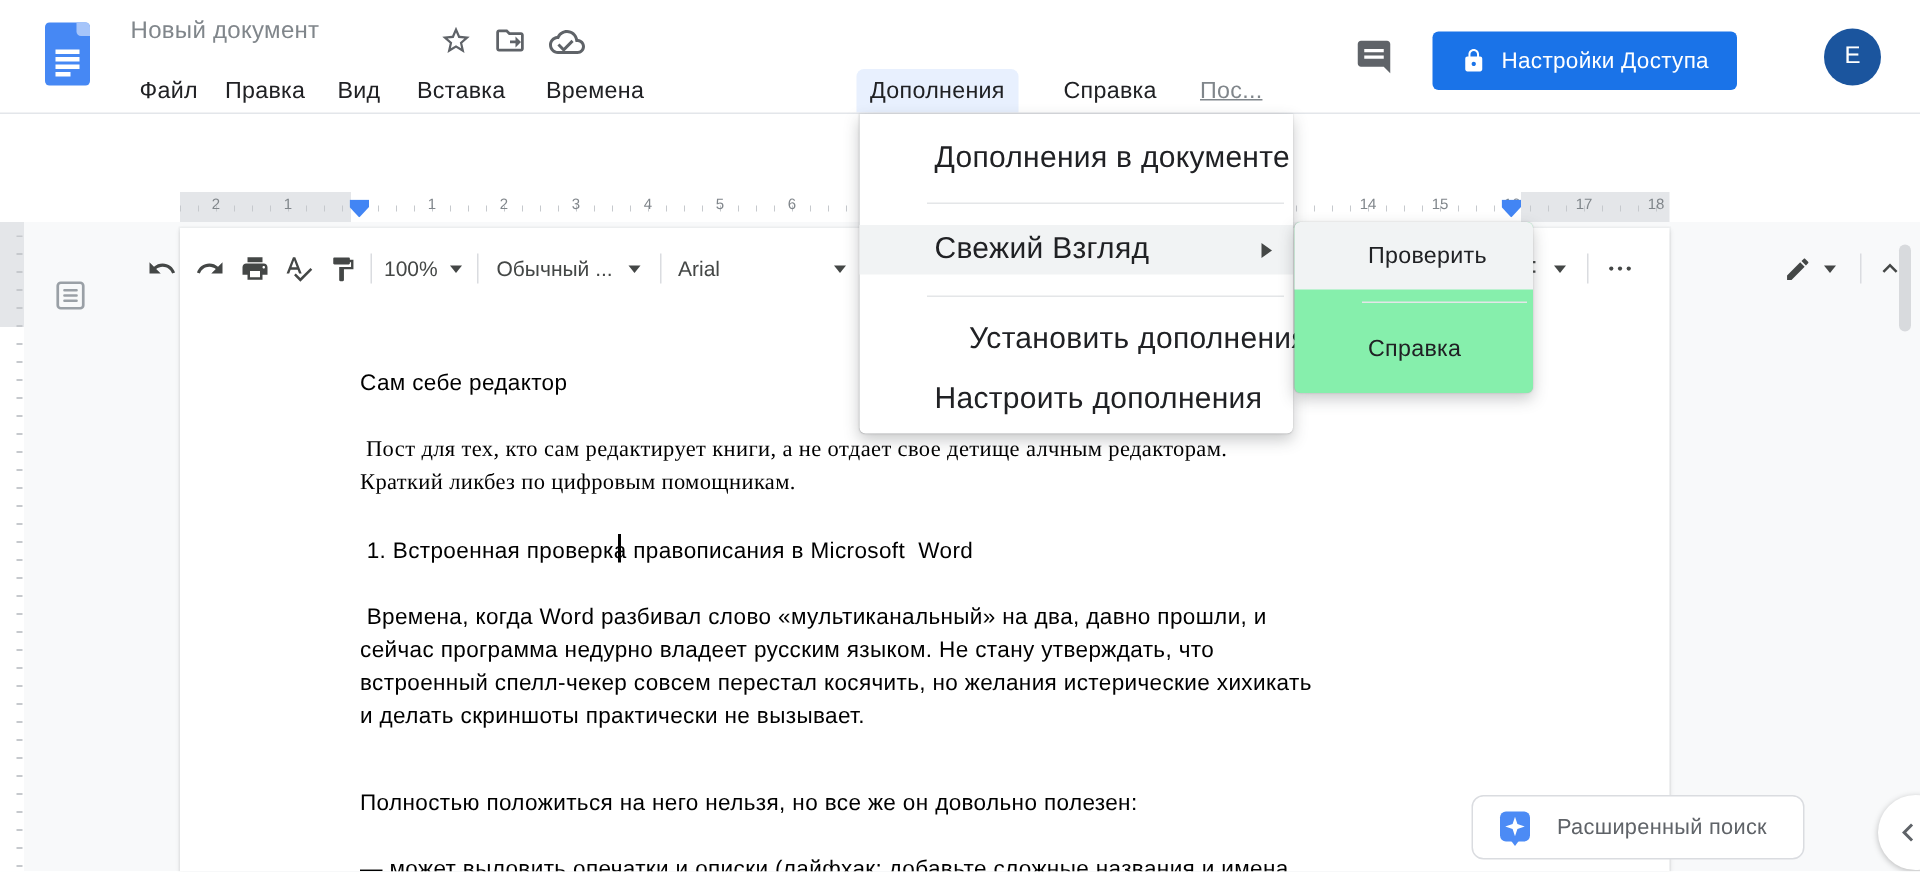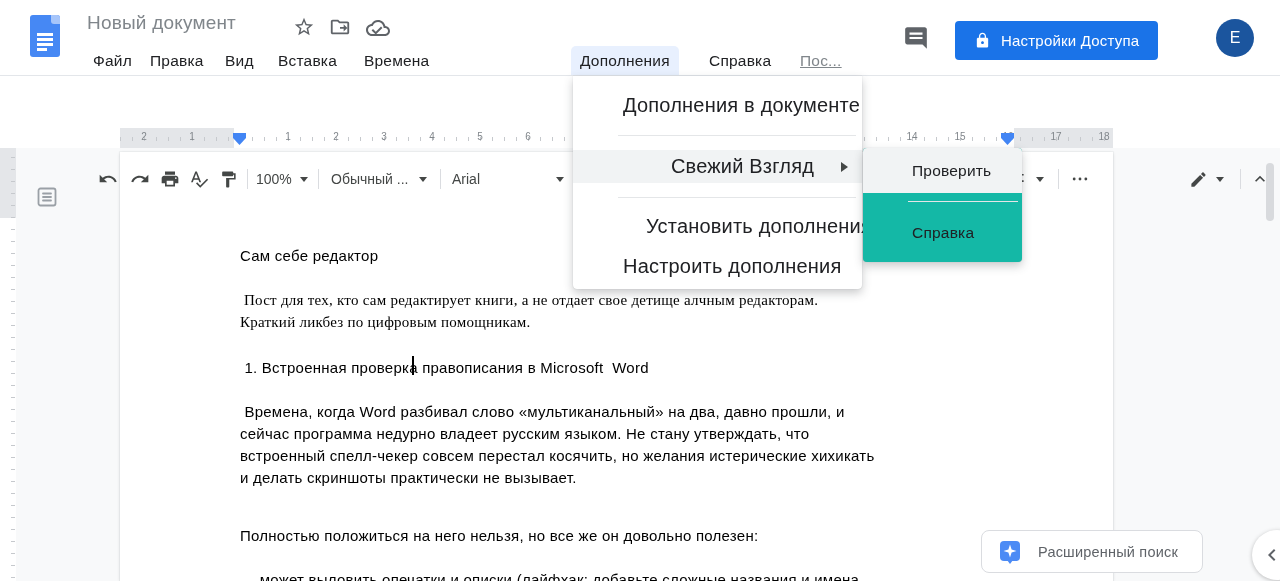--- a/index.html
+++ b/index.html
@@ -7,21 +7,21 @@
   .app{position:relative;width:1280px;height:581px;overflow:hidden;
        font-family:"Liberation Sans",sans-serif;color:#202124;background:#fff;}
   .abs{position:absolute;}
 
   
   .header{position:absolute;left:0;top:0;width:1280px;height:76px;background:#fff;z-index:20;}
   .header-border{position:absolute;left:0;top:75px;width:1280px;height:1px;background:#e3e6ea;}
   .docs-icon{position:absolute;left:30px;top:15px;width:30px;height:42px;background:#4688f4;border-radius:3px;}
   .docs-icon .fold{position:absolute;right:0;top:0;width:9px;height:9px;background:#a6c5fa;border-radius:0 3px 0 3px;}
   .docs-icon .bar{position:absolute;left:7px;width:16px;height:2.6px;background:#fff;}
-  .doc-title{position:absolute;left:87px;top:12px;font-size:19px;color:#80868b;letter-spacing:.2px;text-align:center;}
+  .doc-title{position:absolute;left:87px;top:12px;font-size:16px;color:#80868b;letter-spacing:.2px;text-align:center;}
   .title-icon{position:absolute;top:16px;width:24px;height:24px;color:#5f6368;}
   .menubar-item{position:absolute;top:46px;height:29px;line-height:29px;padding:0 9px;
     font-size:15.5px;color:#202124;border-radius:4px;letter-spacing:.2px;cursor:default;}
   .menubar-item.active{background:#e8f0fe;border-radius:5px 5px 0 0;}
   .menubar-item.muted{color:#80868b;text-decoration:underline;}
   .share-btn{position:absolute;left:955px;top:21px;height:39px;background:#1a73e8;border-radius:4px;
     display:inline-flex;align-items:center;padding:0 19px;color:#fff;font-size:15px;font-weight:500;letter-spacing:.2px;}
   .share-btn svg{margin-right:10px;}
   .avatar{position:absolute;left:1216px;top:19px;width:38px;height:38px;border-radius:50%;background:#1b559e;
     color:#fff;font-size:16px;display:flex;align-items:center;justify-content:center;}
@@ -61,21 +61,21 @@
 
   
   .dropdown{position:absolute;left:573px;top:76px;width:289px;height:213px;background:#fff;z-index:60;
     border-radius:0 0 4px 4px;box-shadow:0 4px 10px rgba(60,64,67,.28),0 0 1px rgba(60,64,67,.3);}
   .dd-item{position:absolute;left:0;width:100%;height:33px;display:flex;align-items:center;
     padding-left:50px;font-size:20px;color:#202124;letter-spacing:.2px;}
   .dd-item.hl{background:#f1f3f4;}
   .dd-sep{position:absolute;left:45px;right:6px;height:1px;background:#e4e6e8;}
   .sub-arrow{position:absolute;right:14px;top:12px;width:0;height:0;
     border-top:5px solid transparent;border-bottom:5px solid transparent;border-left:7px solid #444746;}
-  .submenu{position:absolute;left:863px;top:148px;width:159px;height:114px;background:#14b8a6;z-index:61;
+  .submenu{position:absolute;left:863px;top:148px;width:159px;height:114px;background:#86efac;z-index:61;
     border-radius:4px;box-shadow:0 4px 10px rgba(60,64,67,.28),0 0 1px rgba(60,64,67,.3);}
   .sm-item{position:absolute;left:0;width:100%;height:45px;display:flex;align-items:center;
     padding-left:49px;font-size:15.5px;color:#202124;letter-spacing:.2px;}
   .sm-item.hl{background:#f1f3f4;border-radius:4px 4px 0 0;}
   .sm-sep{position:absolute;left:45px;right:4px;top:53px;height:1px;background:#e4e6e8;}
 
   
   .explore-btn{position:absolute;left:981px;top:530px;width:222px;height:43px;background:#fff;
     border:1px solid #dadce0;border-radius:8px;display:flex;align-items:center;z-index:15;}
   .explore-label{font-size:14.5px;color:#5f6368;letter-spacing:.2px;margin-left:17px;}
@@ -308,21 +308,21 @@
   <div class="vnum" style="top:403px;">4</div>
   <div class="vnum" style="top:451px;">5</div>
   <div class="vnum" style="top:499px;">6</div>
   <div class="vnum" style="top:547px;">7</div>
 
   <div class="dropdown">
     <div class="dd-item" style="top:13px;">
       <span>Дополнения в документе</span>
     </div>
     <div class="dd-sep" style="top:59px;"></div>
-    <div class="dd-item hl" style="top:74px;justify-content:center;">
+    <div class="dd-item hl" style="top:74px;">
       <span>Свежий Взгляд</span>
       <span class="sub-arrow"></span>
     </div>
     <div class="dd-sep" style="top:121px;"></div>
     <div class="dd-item" style="top:134px;margin-left:23px;">
       <span>Установить дополнения</span>
     </div>
     <div class="dd-item" style="top:174px;">
       <span>Настроить дополнения</span>
     </div>

